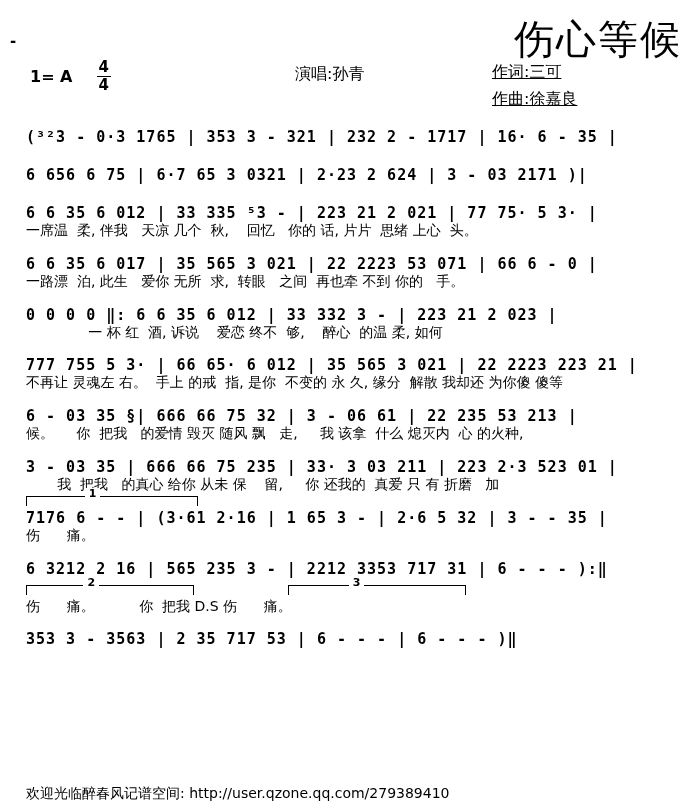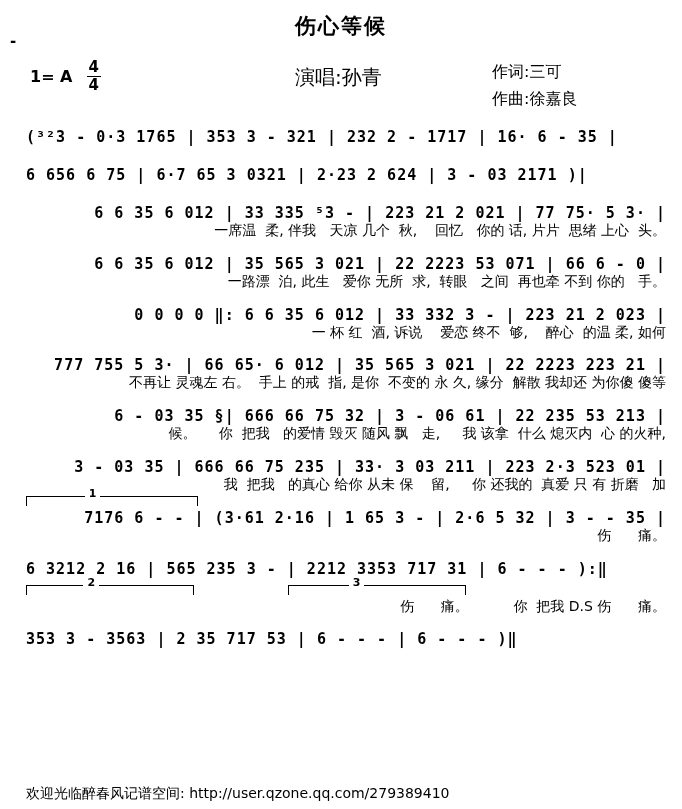--- a/index.html
+++ b/index.html
@@ -1,40 +1,40 @@
 <!DOCTYPE html>
 <html><head>
 <meta charset="utf-8">
 <style>
   html,body{margin:0;padding:0;background:#fff;}
   body{width:682px;height:809px;font-family:"DejaVu Sans",sans-serif;color:#000;overflow:hidden;}
   .sheet{position:relative;width:682px;height:809px;background:#fff;}
 
   .corner-mark{position:absolute;left:10px;top:32px;font-size:15px;font-weight:bold;}
 
-  .title{position:absolute;left:0;top:12px;width:100%;text-align:center;
-         font-size:21px;font-weight:bold;letter-spacing:2px;}
+  .title{position:absolute;left:0;top:12px;width:100%;text-align:right;
+         font-size:40px;font-weight:normal;letter-spacing:2px;}
 
   .keyblock{position:absolute;left:30px;top:60px;font-size:16px;font-weight:bold;
-            display:flex;align-items:center;gap:14px;}
+            display:flex;align-items:center;gap:24px;}
   .timesig{display:inline-flex;flex-direction:column;align-items:center;line-height:1;
            font-size:15px;font-weight:bold;}
   .timesig .top{border-bottom:1.5px solid #000;padding:0 2px 1px 2px;}
   .timesig .bot{padding-top:1px;}
 
-  .singer{position:absolute;left:295px;top:64px;font-size:20px;}
+  .singer{position:absolute;left:295px;top:64px;font-size:16px;}
   .credits{position:absolute;left:492px;top:58px;font-size:16px;line-height:27px;}
-  .credits div{white-space:nowrap;}
+  .credits div{white-space:nowrap;text-decoration:underline;}
 
   .score{position:absolute;left:26px;top:128px;width:640px;}
   .line-wrap{position:relative;}
   .note-row{font-family:"DejaVu Sans Mono",monospace;font-weight:bold;font-size:15px;
             letter-spacing:1px;white-space:pre;line-height:1.2;}
   .lyric-row{font-size:14px;white-space:pre;line-height:1.2;}
-  .gap-s{margin-bottom:16px;text-align:right;}
+  .gap-s{margin-bottom:16px;}
   .gap-m{margin-bottom:20px;}
 
   .volta{position:absolute;height:9px;border-top:1.5px solid #000;
          border-left:1.5px solid #000;border-right:1.5px solid #000;top:-13px;}
   .volta .num{position:absolute;top:-9px;left:34%;background:#fff;padding:0 4px;
               font-size:11px;font-weight:bold;line-height:1;}
   .volta-1{left:0;width:170px;}
   .volta-2{left:0;width:166px;}
   .volta-3{left:262px;width:176px;}
 
@@ -73,21 +73,21 @@
     <div class="line-wrap gap-m">
       <div class="note-row">6 656 6 75 | 6·7 65 3 0321 | 2·23 2 624 | 3 - 03 2171 )|</div>
     </div>
 
     <div class="line-wrap gap-s">
       <div class="note-row">6 6 35 6 012 | 33 335 ⁵3 - | 223 21 2 021 | 77 75· 5 3· |</div>
       <div class="lyric-row">一席温  柔, 伴我   天凉 几个  秋,    回忆   你的 话, 片片  思绪 上心  头。</div>
     </div>
 
     <div class="line-wrap gap-s">
-      <div class="note-row">6 6 35 6 012 | 35 565 3 021 | 22 2223 53 071 | 66 6 - 0 |</div>
+      <div class="note-row">6 6 35 6 017 | 35 565 3 021 | 22 2223 53 071 | 66 6 - 0 |</div>
       <div class="lyric-row">一路漂  泊, 此生   爱你 无所  求,  转眼   之间  再也牵 不到 你的   手。</div>
     </div>
 
     <div class="line-wrap gap-s">
       <div class="note-row">0 0 0 0 ‖: 6 6 35 6 012 | 33 332 3 - | 223 21 2 023 |</div>
       <div class="lyric-row">              一 杯 红  酒, 诉说    爱恋 终不  够,    醉心  的温 柔, 如何</div>
     </div>
 
     <div class="line-wrap gap-s">
       <div class="note-row">777 755 5 3· | 66 65· 6 012 | 35 565 3 021 | 22 2223 223 21 |</div>

